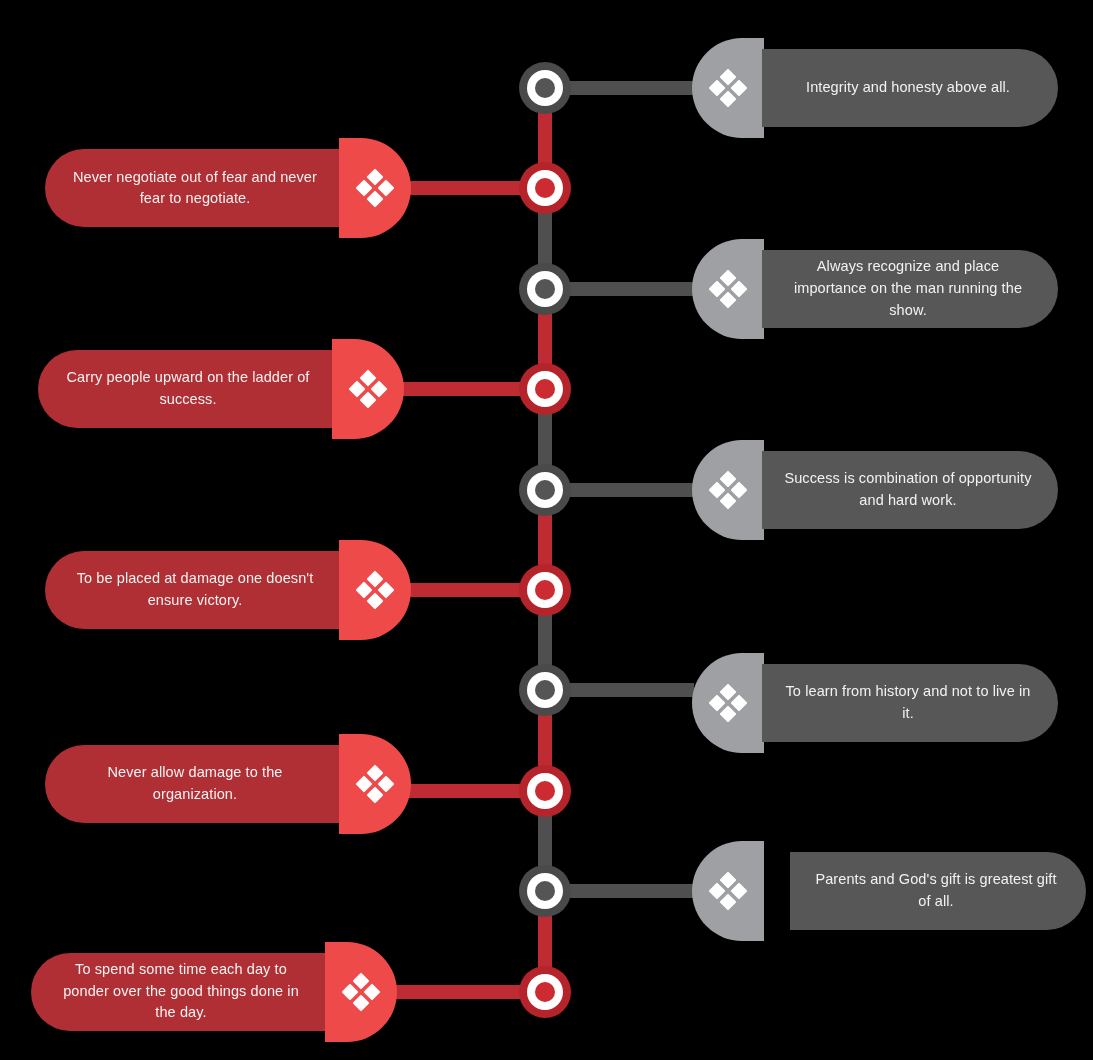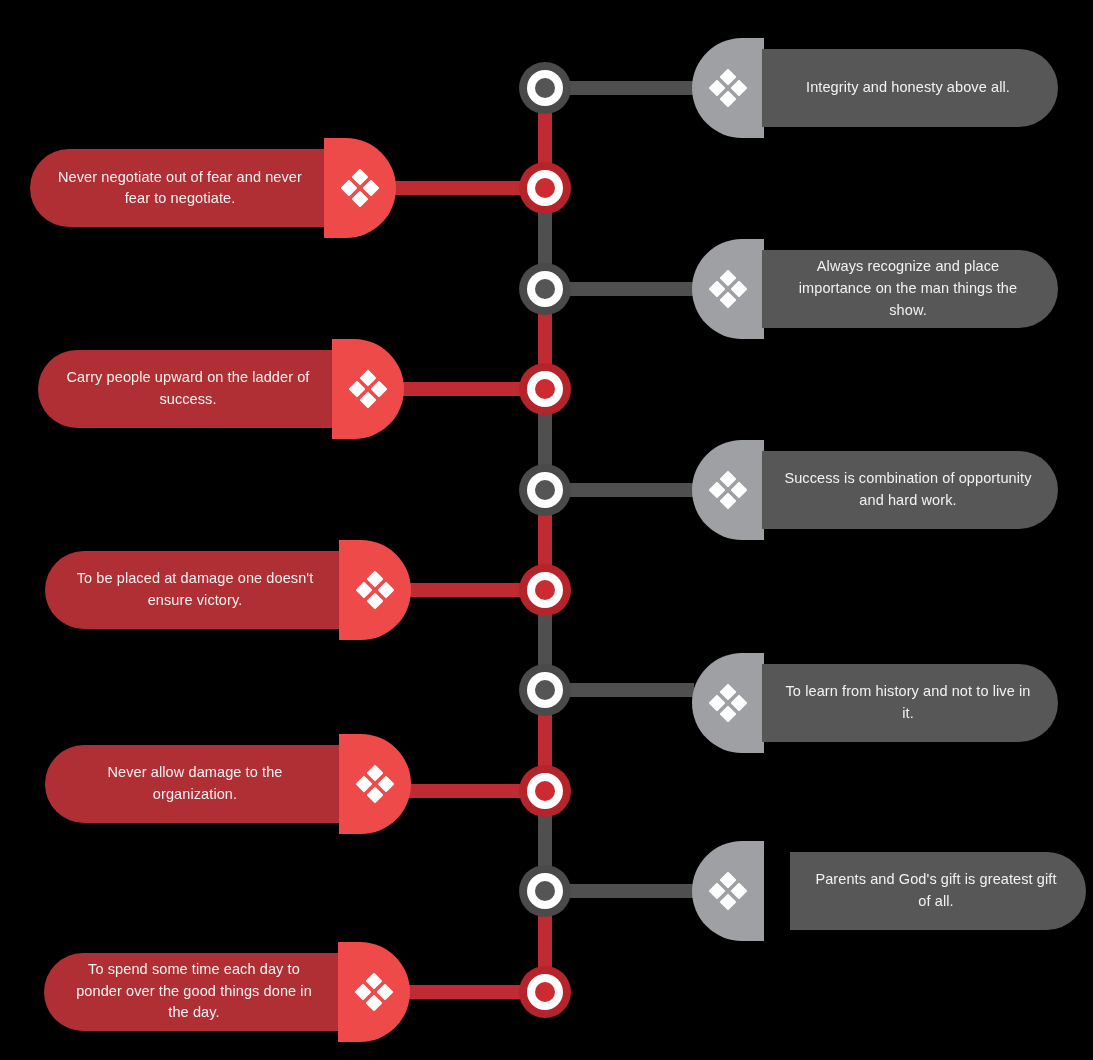--- a/index.html
+++ b/index.html
@@ -131,21 +131,21 @@
             <i class="d-top"></i>
             <i class="d-left"></i>
             <i class="d-right"></i>
             <i class="d-bottom"></i>
           </span>
         </div>
         <div class="pill">
           <span class="card-text">Integrity and honesty above all.</span>
         </div>
       </div>
-      <div class="card left" style="top: 138.4px; left: 30px; justify-content: space-between;">
+      <div class="card left" style="top: 138.4px; left: 45px; justify-content: space-between;">
         <div class="pill">
           <span class="card-text">Never negotiate out of fear and never fear to negotiate.</span>
         </div>
         <div class="cap">
           <span class="dia-icon">
             <i class="d-top"></i>
             <i class="d-left"></i>
             <i class="d-right"></i>
             <i class="d-bottom"></i>
           </span>
@@ -154,21 +154,21 @@
       <div class="card right" style="top: 238.8px; left: 692px;">
         <div class="cap">
           <span class="dia-icon">
             <i class="d-top"></i>
             <i class="d-left"></i>
             <i class="d-right"></i>
             <i class="d-bottom"></i>
           </span>
         </div>
         <div class="pill">
-          <span class="card-text">Always recognize and place importance on the man things the show.</span>
+          <span class="card-text">Always recognize and place importance on the man running the show.</span>
         </div>
       </div>
       <div class="card left" style="top: 339.2px; left: 38px;">
         <div class="pill">
           <span class="card-text">Carry people upward on the ladder of success.</span>
         </div>
         <div class="cap">
           <span class="dia-icon">
             <i class="d-top"></i>
             <i class="d-left"></i>
@@ -235,21 +235,21 @@
             <i class="d-top"></i>
             <i class="d-left"></i>
             <i class="d-right"></i>
             <i class="d-bottom"></i>
           </span>
         </div>
         <div class="pill">
           <span class="card-text">Parents and God's gift is greatest gift of all.</span>
         </div>
       </div>
-      <div class="card left" style="top: 941.6px; left: 44px; justify-content: center;">
+      <div class="card left" style="top: 941.6px; left: 31px; justify-content: center;">
         <div class="pill">
           <span class="card-text">To spend some time each day to ponder over the good things done in the day.</span>
         </div>
         <div class="cap">
           <span class="dia-icon">
             <i class="d-top"></i>
             <i class="d-left"></i>
             <i class="d-right"></i>
             <i class="d-bottom"></i>
           </span>

